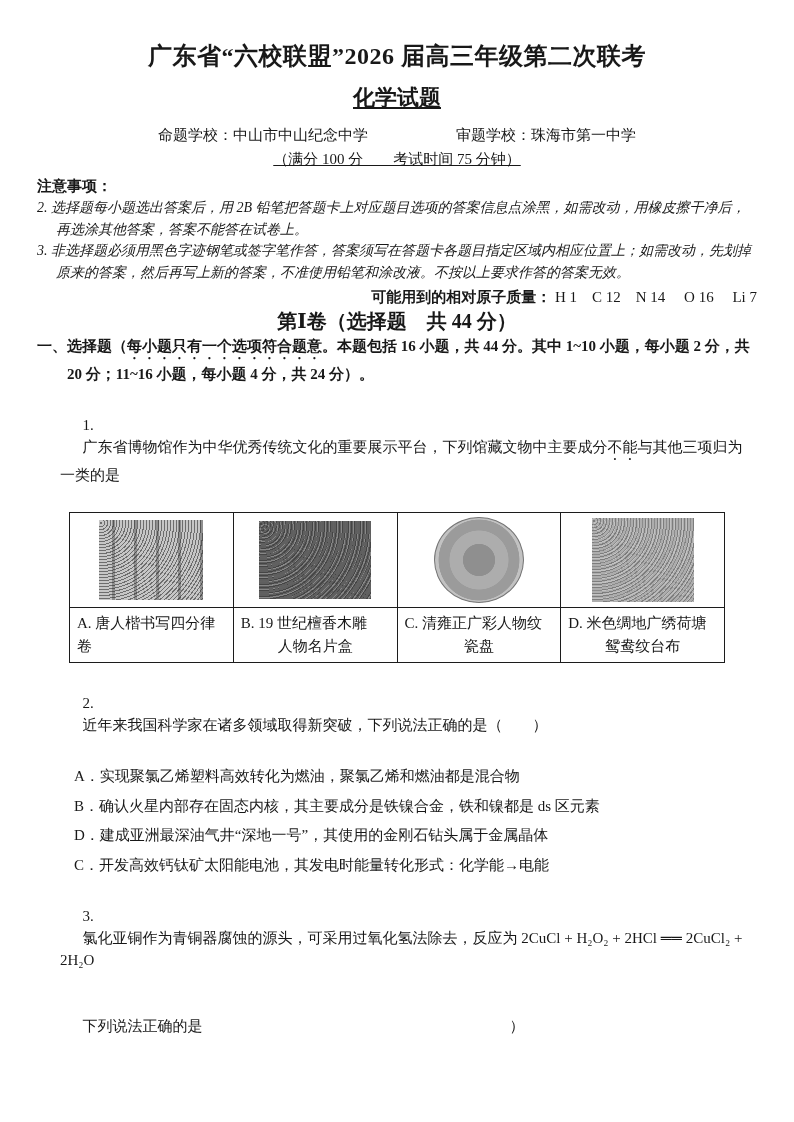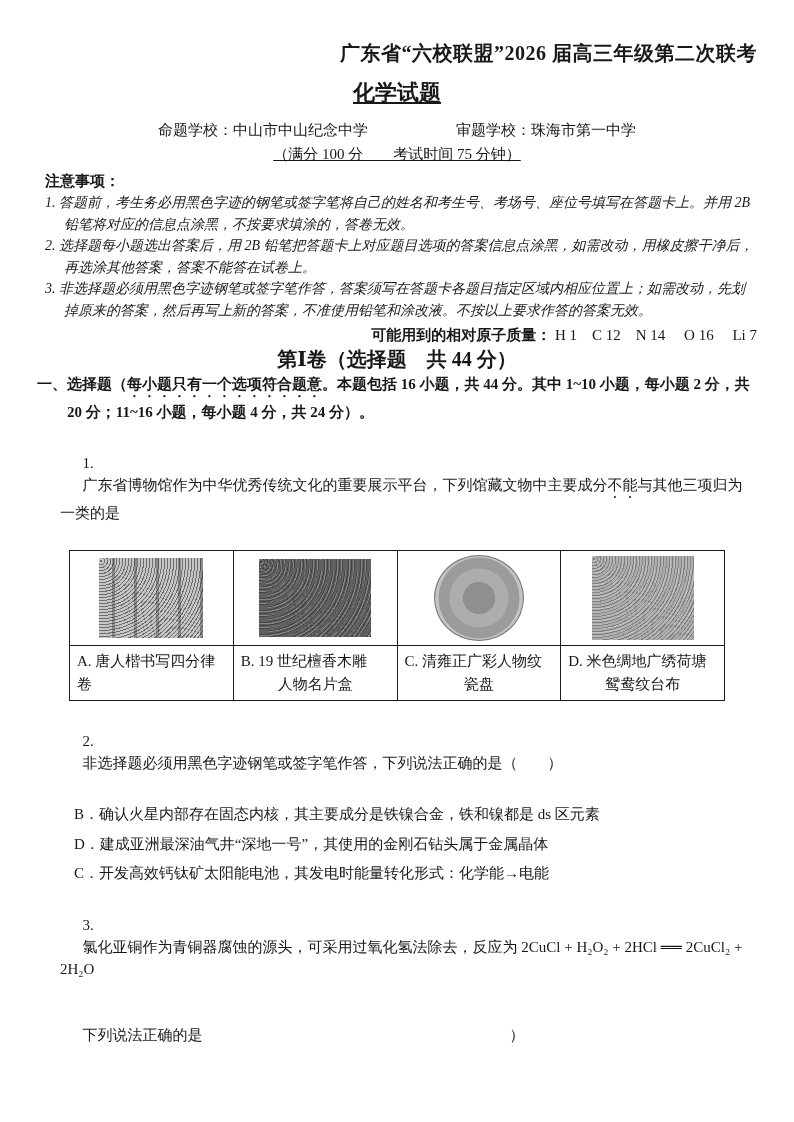--- a/index.html
+++ b/index.html
@@ -6,26 +6,26 @@
   html, body { margin: 0; padding: 0; }
   body {
     width: 794px; height: 1122px; overflow: hidden;
     background: #ffffff;
     color: #181818;
     font-family: "Liberation Serif", "DejaVu Serif", serif;
     font-size: 15px;
   }
   .sheet { padding: 40px 37px 0 37px; }
 
-  .title   { text-align: right; font-size: 20px; font-weight: bold; letter-spacing: .5px; }
+  .title   { text-align: center; font-size: 24px; font-weight: bold; letter-spacing: .5px; }
   .subtitle{ text-align: center; font-size: 22px; font-weight: bold; margin-top: 11px; text-decoration: underline; }
   .schools { display: flex; justify-content: center; gap: 88px; margin-top: 13px; font-size: 15px; }
   .score   { text-align: center; margin-top: 5px; font-size: 15px; text-decoration: underline; }
 
-  .notices { margin-top: 7px; margin-left: 8px; }
+  .notices { margin-top: 7px; }
   .notices-heading { font-weight: bold; font-size: 15px; line-height: 21px; }
   .notice  { font-size: 14px; line-height: 21.5px; padding-left: 19px; text-indent: -19px; font-style: italic; }
 
   .mass-line { margin-top: 3px; font-size: 15px; line-height: 22px; text-align: right; }
   .mass-label { font-weight: bold; }
 
   .section-title { text-align: center; font-weight: bold; font-size: 20px; line-height: 23px; margin-top: 2px; }
 
   .instr { font-weight: bold; font-size: 15px; line-height: 22px; padding-left: 30px; text-indent: -30px; margin-top: 2px; }
 
@@ -75,21 +75,20 @@
   <div class="subtitle">化学试题</div>
 
   <div class="schools">
     <span>命题学校：中山市中山纪念中学</span>
     <span>审题学校：珠海市第一中学</span>
   </div>
   <div class="score">（满分 100 分　　考试时间 75 分钟）</div>
 
   <div class="notices">
     <div class="notices-heading">注意事项：</div>
-    <div class="notice">1. 答题前，考生务必用黑色字迹的钢笔或签字笔将自己的姓名和考生号、考场号、座位号填写在答题卡上。并用 2B 铅笔将对应的信息点涂黑，不按要求填涂的，答卷无效。</div>
     <div class="notice">2. 选择题每小题选出答案后，用 2B 铅笔把答题卡上对应题目选项的答案信息点涂黑，如需改动，用橡皮擦干净后，再选涂其他答案，答案不能答在试卷上。</div>
     <div class="notice">3. 非选择题必须用黑色字迹钢笔或签字笔作答，答案须写在答题卡各题目指定区域内相应位置上；如需改动，先划掉原来的答案，然后再写上新的答案，不准使用铅笔和涂改液。不按以上要求作答的答案无效。</div>
   </div>
 
   <div class="mass-line">
     <span class="mass-label">可能用到的相对原子质量：</span>
     <span>H 1　C 12　N 14　 O 16　 Li 7</span>
   </div>
 
   <div class="section-title">第Ⅰ卷（选择题　共 44 分）</div>
@@ -130,22 +129,23 @@
           <div class="cap2">鸳鸯纹台布</div>
         </td>
       </tr>
     </tbody>
       </table>
   </div>
 
   <div class="question">
     <div class="qstem">
       <span>2.</span>
-      <span>非选择题必须用黑色字迹钢笔或签字笔作答，下列说法正确的是（　　）</span>
+      <span>近年来我国科学家在诸多领域取得新突破，下列说法正确的是（　　）</span>
     </div>
+    <div class="opt">A．实现聚氯乙烯塑料高效转化为燃油，聚氯乙烯和燃油都是混合物</div>
     <div class="opt">B．确认火星内部存在固态内核，其主要成分是铁镍合金，铁和镍都是 ds 区元素</div>
     <div class="opt">D．建成亚洲最深油气井“深地一号”，其使用的金刚石钻头属于金属晶体</div>
     <div class="opt">C．开发高效钙钛矿太阳能电池，其发电时能量转化形式：化学能→电能</div>
   </div>
 
   <div class="question">
     <div class="qstem">
       <span>3.</span>
       <span>氯化亚铜作为青铜器腐蚀的源头，可采用过氧化氢法除去，反应为 2CuCl + H₂O₂ + 2HCl ══ 2CuCl₂ + 2H₂O</span>
       <br>

